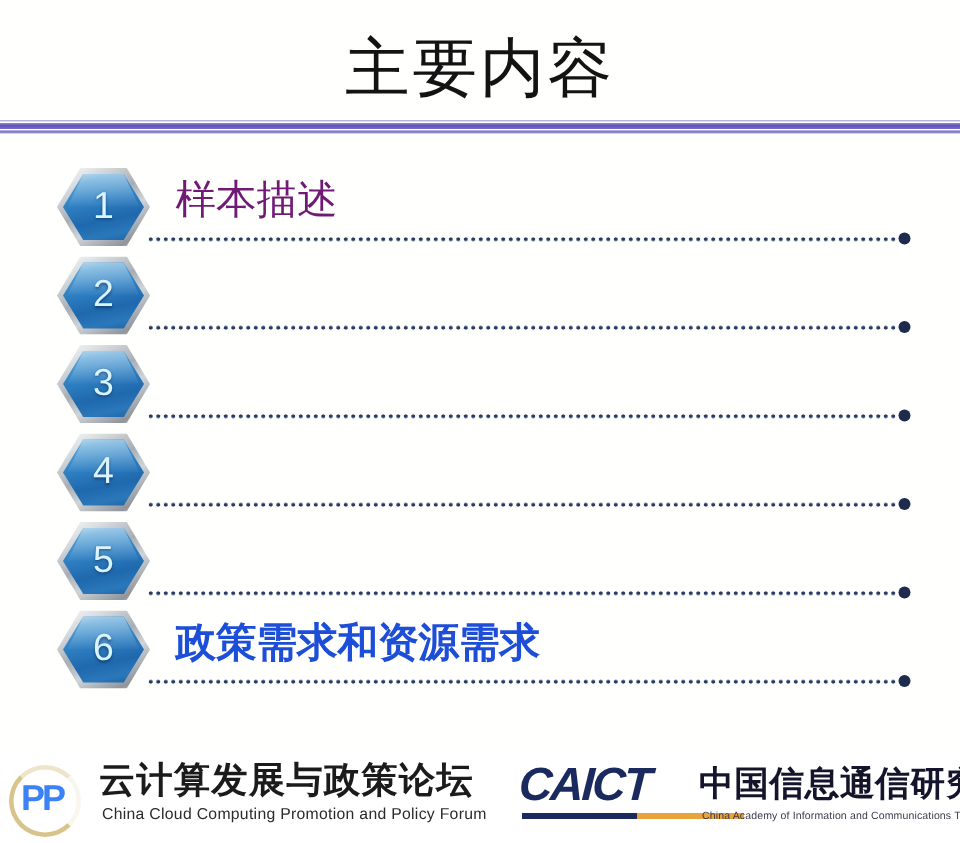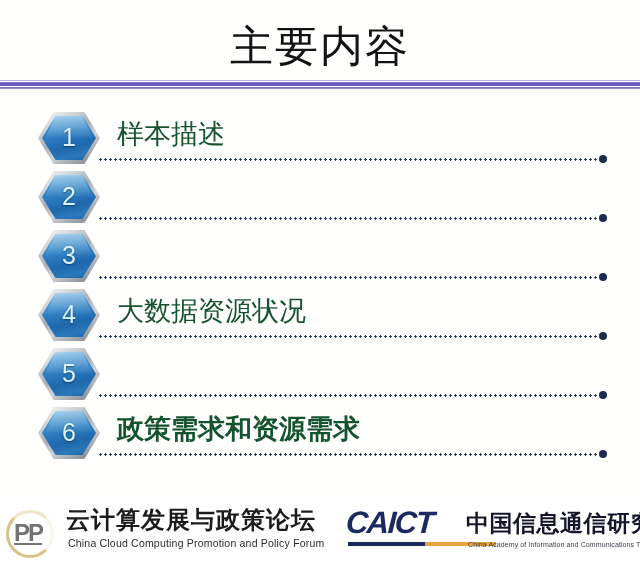--- a/index.html
+++ b/index.html
@@ -123,27 +123,27 @@
     padding-bottom: 1px;
   }
 
   
   .toc-label {
     position: absolute;
     left: 117px;
     top: 4px;
     font-size: 27px;
     line-height: 44px;
-    color: #14532d;
+    color: #701a75;
     font-family: "DejaVu Sans", "Liberation Sans", sans-serif;
     white-space: nowrap;
     letter-spacing: 0px;
   }
   .toc-row.highlight .toc-label {
-    color: #14532d;
+    color: #1d4ed8;
     font-weight: 700;
   }
 
   
   .toc-dots {
     position: absolute;
     left: 98px;
     right: 42px;
     top: 50px;
     height: 3px;
@@ -192,23 +192,22 @@
     border: 3px solid #d8c48a;
     border-right-color: rgba(216,196,138,0.15);
     border-top-color: rgba(216,196,138,0.45);
   }
   #forum-mark .pp {
     position: absolute;
     left: 8px; top: 11px;
     font-size: 24px;
     font-weight: 700;
     letter-spacing: -2px;
-    color: #737373;
-    font-family: "Liberation Sans", sans-serif;
-    text-decoration: underline;
+    color: #3b82f6;
+    font-family: "Liberation Sans", sans-serif;
   }
   #forum-cn {
     position: absolute;
     left: 60px;
     top: 1px;
     font-size: 24px;
     line-height: 30px;
     color: #1b1b1b;
     font-weight: 700;
     font-family: "DejaVu Sans", "Liberation Sans", sans-serif;
@@ -332,21 +331,20 @@
       <div class="toc-enddot"></div>
     </div>
 
     <div class="toc-row">
       <div class="hex-badge">
         <div class="hex-outer"></div>
         <div class="hex-inner"></div>
         <div class="hex-gloss"></div>
         <div class="hex-num">4</div>
       </div>
-      <div class="toc-label">大数据资源状况</div>
       <div class="toc-dots"></div>
       <div class="toc-enddot"></div>
     </div>
 
     <div class="toc-row">
       <div class="hex-badge">
         <div class="hex-outer"></div>
         <div class="hex-inner"></div>
         <div class="hex-gloss"></div>
         <div class="hex-num">5</div>

